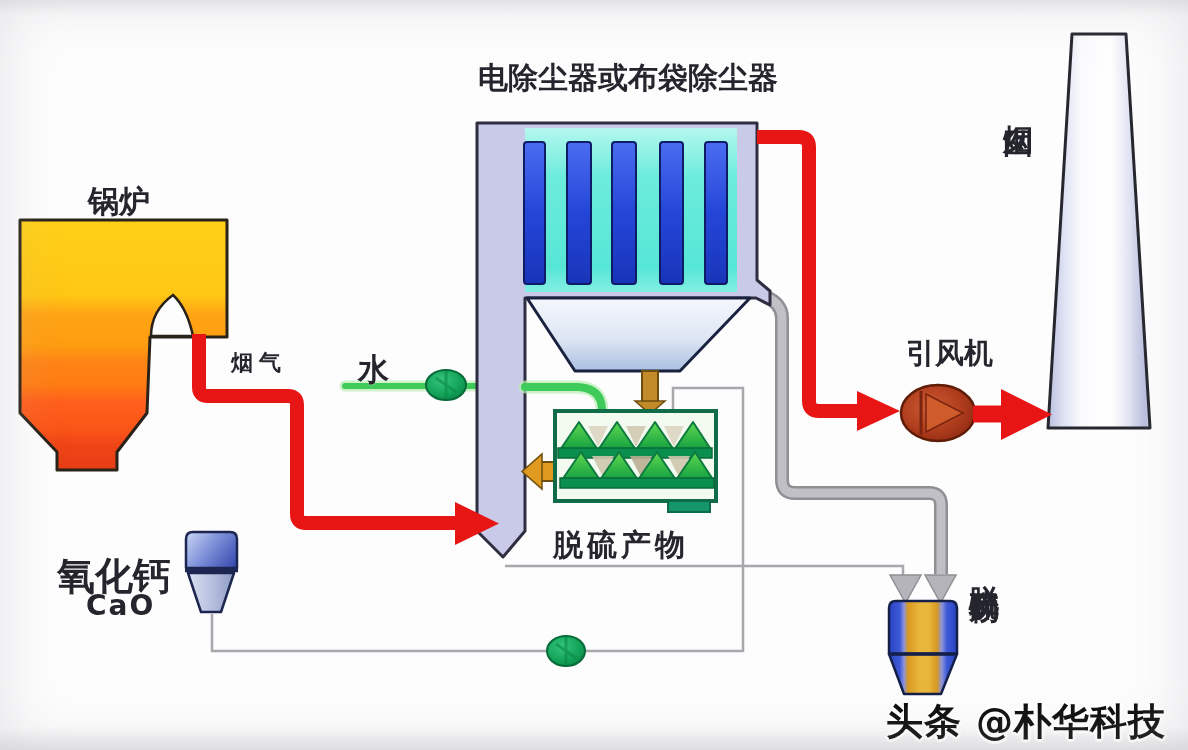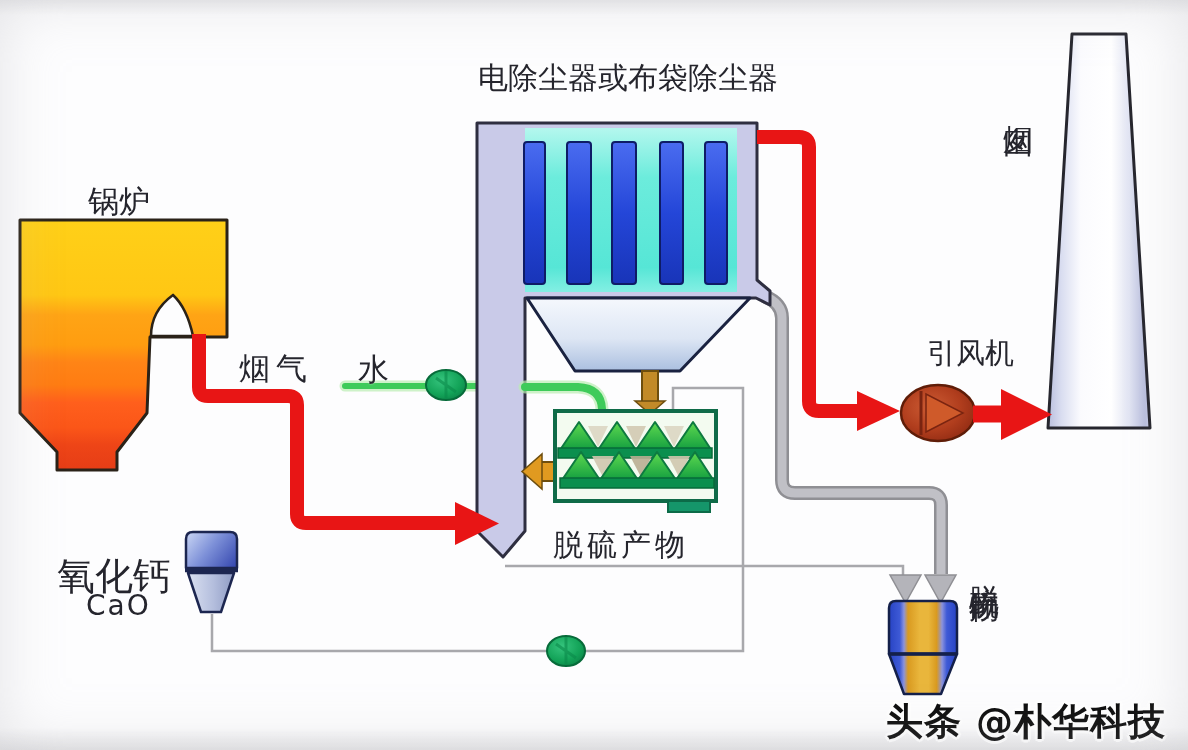--- a/index.html
+++ b/index.html
@@ -4,21 +4,21 @@
 <style>
   html,body{margin:0;padding:0;background:#e9e9eb;}
   #stage{
     position:relative;width:1188px;height:750px;overflow:hidden;
     background:linear-gradient(180deg,#ececee 0%,#fdfdfe 2%,#fdfdfe 97%,#e6e6e8 100%);
     font-family:"DejaVu Sans","Liberation Sans",sans-serif;
   }
   #stage::after{content:"";position:absolute;inset:0;pointer-events:none;
     box-shadow:inset 0 0 60px rgba(180,180,185,.35);}
   svg{position:absolute;left:0;top:0;}
-  .lbl{position:absolute;color:#25252d;font-weight:400;white-space:nowrap;
+  .lbl{position:absolute;color:#25252d;font-weight:700;white-space:nowrap;
     text-shadow:0 0 2px rgba(255,255,255,.8);}
   .vert{writing-mode:vertical-rl;text-orientation:upright;letter-spacing:3px;}
   .watermark{
     position:absolute;font-size:37px;font-weight:800;color:#0d0d0d;letter-spacing:1px;
     text-shadow:-2px -2px 0 #fff,2px -2px 0 #fff,-2px 2px 0 #fff,2px 2px 0 #fff,
                  3px 0 0 #fff,-3px 0 0 #fff,0 3px 0 #fff,0 -3px 0 #fff;
   }
 </style>
 </head>
 <body>
@@ -215,23 +215,23 @@
   </g>
 
   <g>
     <ellipse cx="566" cy="651" rx="19" ry="15" fill="url(#valveG)" stroke="#076b3a" stroke-width="2"></ellipse>
     <path d="M556,644 L576,658 M566,637 L566,665" stroke="#0a8a4a" stroke-width="3" opacity="0.6"></path>
   </g>
 </svg>
 
 <div class="lbl" style="left:478px;top:58px;font-size:30px;letter-spacing:0px;">电除尘器或布袋除尘器</div>
 <div class="lbl" style="left:88px;top:181px;font-size:31px;">锅炉</div>
-<div class="lbl" style="left:239px;top:348px;font-size:31px;letter-spacing:6px;">烟气</div>
+<div class="lbl" style="left:231px;top:348px;font-size:22px;letter-spacing:6px;">烟气</div>
 <div class="lbl" style="left:358px;top:349px;font-size:31px;">水</div>
 <div class="lbl" style="left:553px;top:525px;font-size:30px;letter-spacing:4px;">脱硫产物</div>
 <div class="lbl" style="left:57px;top:551px;font-size:38px;">氧化钙</div>
 <div class="lbl" style="left:86px;top:589px;font-size:28px;letter-spacing:2px;">CaO</div>
-<div class="lbl" style="left:906px;top:334px;font-size:29px;margin-left:21px;">引风机</div>
+<div class="lbl" style="left:906px;top:334px;font-size:29px;">引风机</div>
 <div class="lbl vert" style="left:997px;top:101px;font-size:30px;">烟囱</div>
 <div class="lbl vert" style="left:963px;top:561px;font-size:30px;">脱硫产物</div>
 <div class="watermark" style="left:886px;top:697px;">头条 @朴华科技环保</div>
 
 </div>
 
 </body></html>

